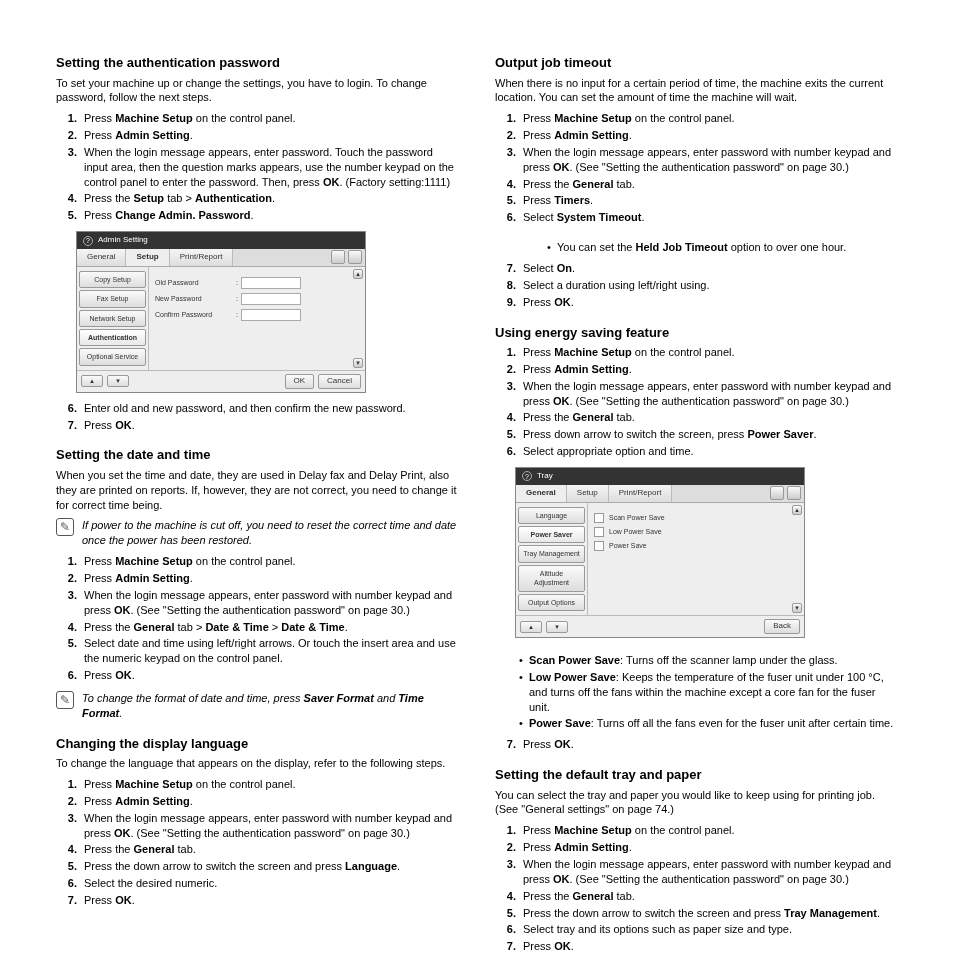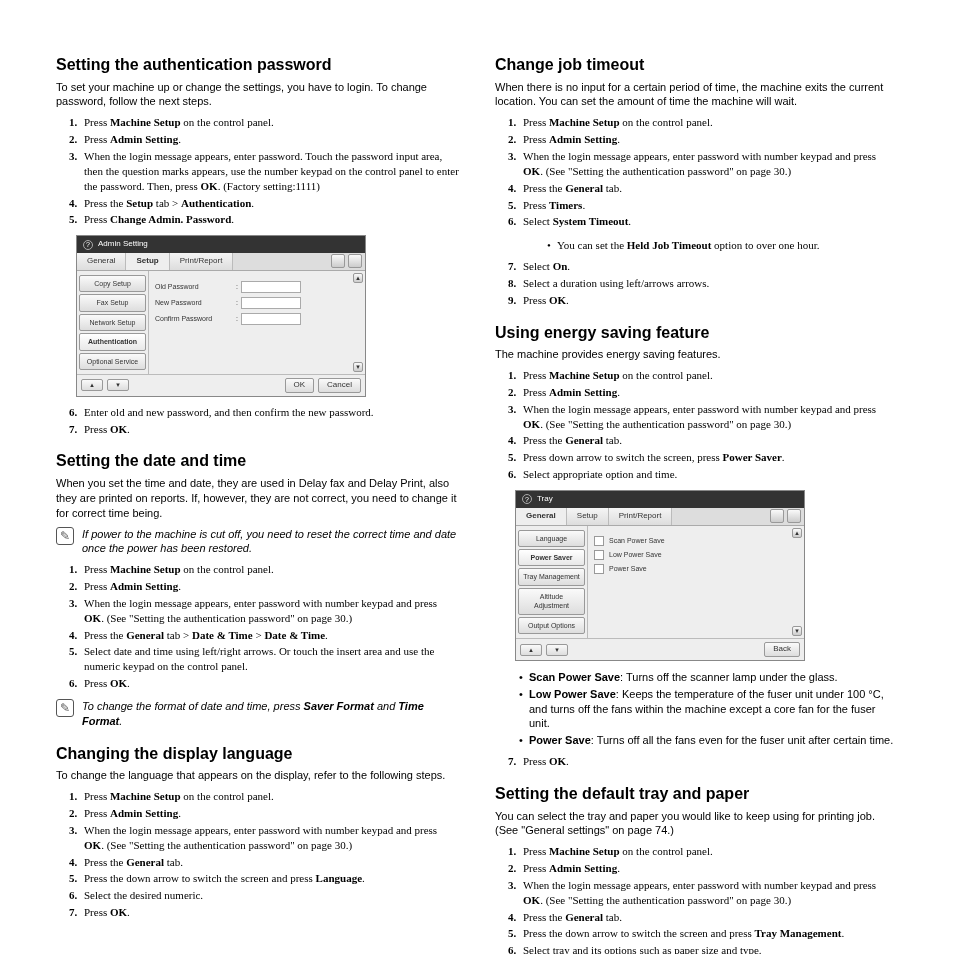--- a/index.html
+++ b/index.html
@@ -8,38 +8,37 @@
     font-size: 11px;
     color: #000;
     margin: 0;
     padding: 40px 56px 30px;
     width: 954px;
     line-height: 1.35;
   }
   .columns { display: flex; gap: 36px; }
   .col { flex: 1; min-width: 0; }
   h3 {
-    font-size: 16px;
+    font-size: 13px;
     font-weight: bold;
     margin: 14px 0 4px;
   }
   p { margin: 2px 0 6px; }
   ol {
     margin: 4px 0 8px;
     padding-left: 24px;
-    font-family: Liberation Serif, serif;
   }
   ol li {
     margin: 2px 0;
     padding-left: 4px;
   }
   ol li::marker { font-weight: bold; }
   ul.bullets {
     list-style: none;
-    margin: 9px 0 6px;
+    margin: 15px 0 6px;
     padding-left: 24px;
   }
   ul.bullets li {
     position: relative;
     padding-left: 10px;
     margin: 2px 0;
   }
   ul.bullets li::before {
     content: "•";
     position: absolute;
@@ -270,38 +269,37 @@
         <li>When the login message appears, enter password with number keypad and press <b>OK</b>. (See "Setting the authentication password" on page 30.)</li>
         <li>Press the <b>General</b> tab.</li>
         <li>Press the down arrow to switch the screen and press <b>Language</b>.</li>
         <li>Select the desired numeric.</li>
         <li>Press <b>OK</b>.</li>
       </ol>
   </div>
 
   <div class="col">
 
-    <h3>Change job timeout</h3>
+    <h3>Output job timeout</h3>
     <p>When there is no input for a certain period of time, the machine exits the current location. You can set the amount of time the machine will wait.</p>
     <ol id="jt-list">
         <li>Press <b>Machine Setup</b> on the control panel.</li>
         <li>Press <b>Admin Setting</b>.</li>
         <li>When the login message appears, enter password with number keypad and press <b>OK</b>. (See "Setting the authentication password" on page 30.)</li>
         <li>Press the <b>General</b> tab.</li>
         <li>Press <b>Timers</b>.</li>
         <li>Select <b>System Timeout</b>.<ul class="bullets">
             <li>You can set the <b>Held Job Timeout</b> option to over one hour.</li>
           </ul></li>
         <li>Select <b>On</b>.</li>
-        <li>Select a duration using left/arrows arrows.</li>
+        <li>Select a duration using left/right using.</li>
         <li>Press <b>OK</b>.</li>
       </ol>
 
     <h3>Using energy saving feature</h3>
-    <p>The machine provides energy saving features.</p>
     <ol>
         <li>Press <b>Machine Setup</b> on the control panel.</li>
         <li>Press <b>Admin Setting</b>.</li>
         <li>When the login message appears, enter password with number keypad and press <b>OK</b>. (See "Setting the authentication password" on page 30.)</li>
         <li>Press the <b>General</b> tab.</li>
         <li>Press down arrow to switch the screen, press <b>Power Saver</b>.</li>
         <li>Select appropriate option and time.</li>
       </ol>
 
     <div class="ui">

